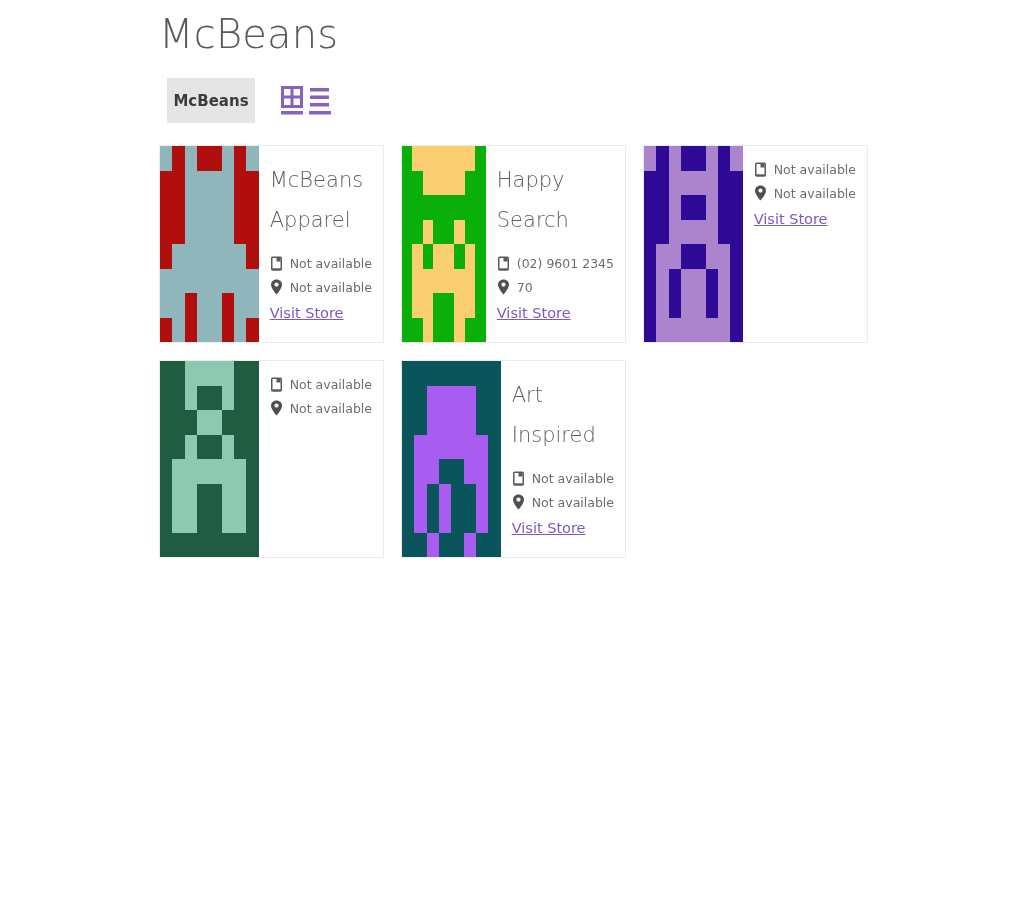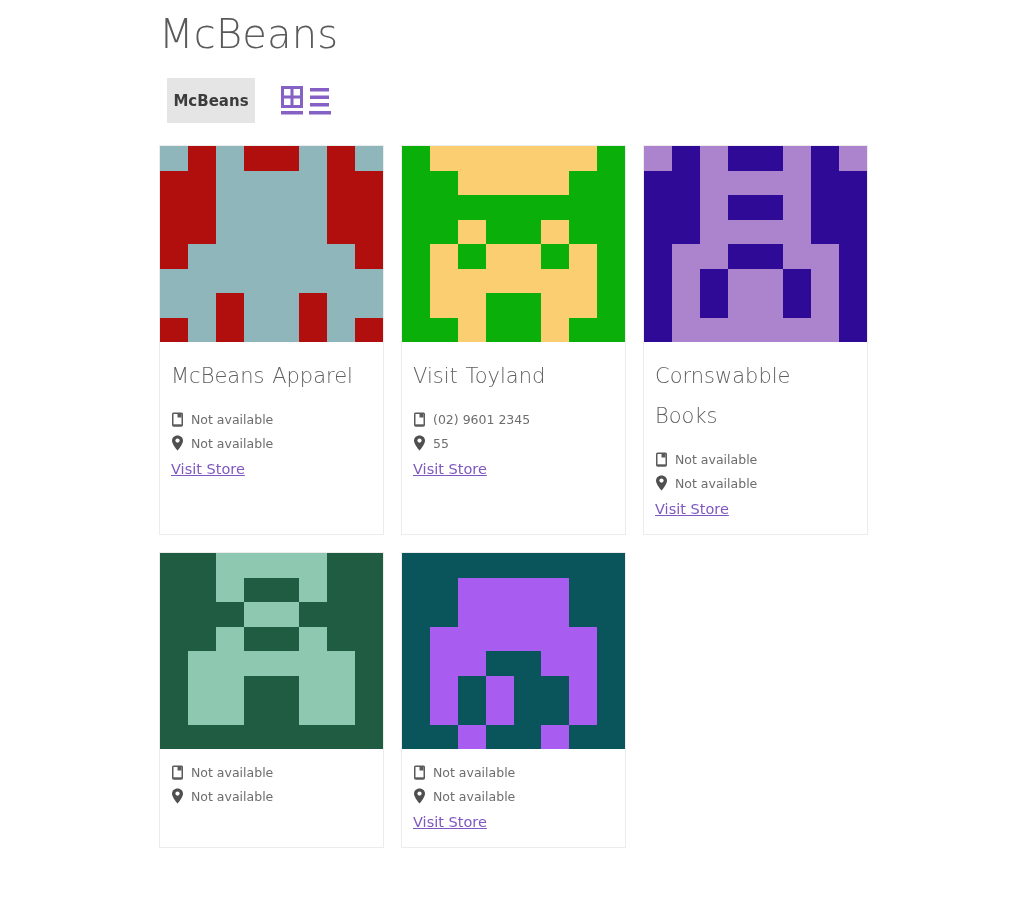--- a/index.html
+++ b/index.html
@@ -94,21 +94,20 @@
     display: flex;
     flex-wrap: wrap;
     gap: 17px 17px;
   }
   .vendor-card {
     width: 225px;
     background: #ffffff;
     border: 1px solid #ececec;
     box-sizing: border-box;
     display: flex;
-    flex-direction: column;
   }
   .vendor-avatar {
     width: 223px;
     height: 196px;
     display: grid;
     grid-template-columns: repeat(8, 1fr);
     grid-template-rows: repeat(8, 1fr);
   }
   .vendor-body {
     padding: 14px 11px 16px 11px;
@@ -322,34 +321,34 @@
           <div style="background: rgb(10, 175, 10);"></div>
           <div style="background: rgb(10, 175, 10);"></div>
           <div style="background: rgb(10, 175, 10);"></div>
           <div style="background: rgb(252, 206, 114);"></div>
           <div style="background: rgb(10, 175, 10);"></div>
           <div style="background: rgb(10, 175, 10);"></div>
           <div style="background: rgb(252, 206, 114);"></div>
           <div style="background: rgb(10, 175, 10);"></div>
           <div style="background: rgb(10, 175, 10);"></div>
         </div>
-        <div class="vendor-body"><div class="vendor-name">Visit Toyland</div><div class="meta-row">
+        <div class="vendor-body"><div class="vendor-name">Happy Search</div><div class="meta-row">
             <svg class="icon-svg" width="13" height="15" viewBox="0 0 13 15">
               <rect x="1" y="0.5" width="11" height="14" rx="1.5" fill="#5a5a5a"></rect>
               <rect x="2.5" y="2" width="8" height="10.5" fill="#ffffff"></rect>
               <rect x="6.5" y="2" width="4" height="3.5" fill="#5a5a5a"></rect>
               <rect x="2.5" y="12.6" width="8" height="1.9" fill="#5a5a5a"></rect>
             </svg>
             <span class="meta-text">(02) 9601 2345</span>
           </div><div class="meta-row">
             <svg class="icon-svg" width="13" height="16" viewBox="0 0 13 16">
               <path d="M6.5 0.5 C3.2 0.5 1 2.8 1 5.7 C1 9.3 6.5 15.5 6.5 15.5 C6.5 15.5 12 9.3 12 5.7 C12 2.8 9.8 0.5 6.5 0.5 Z" fill="#4f4f4f"></path>
               <circle cx="6.5" cy="5.6" r="2.1" fill="#ffffff"></circle>
             </svg>
-            <span class="meta-text">55</span>
+            <span class="meta-text">70</span>
           </div><a class="visit-link">Visit Store</a></div>
       </div>
       <div class="vendor-card">
         <div class="vendor-avatar" style="background: rgb(46, 10, 150);">
           <div style="background: rgb(171, 132, 205);"></div>
           <div style="background: rgb(46, 10, 150);"></div>
           <div style="background: rgb(171, 132, 205);"></div>
           <div style="background: rgb(46, 10, 150);"></div>
           <div style="background: rgb(46, 10, 150);"></div>
           <div style="background: rgb(171, 132, 205);"></div>
@@ -405,21 +404,21 @@
           <div style="background: rgb(46, 10, 150);"></div>
           <div style="background: rgb(46, 10, 150);"></div>
           <div style="background: rgb(171, 132, 205);"></div>
           <div style="background: rgb(171, 132, 205);"></div>
           <div style="background: rgb(171, 132, 205);"></div>
           <div style="background: rgb(171, 132, 205);"></div>
           <div style="background: rgb(171, 132, 205);"></div>
           <div style="background: rgb(171, 132, 205);"></div>
           <div style="background: rgb(46, 10, 150);"></div>
         </div>
-        <div class="vendor-body"><div class="vendor-name">Cornswabble Books</div><div class="meta-row">
+        <div class="vendor-body"><div class="meta-row">
             <svg class="icon-svg" width="13" height="15" viewBox="0 0 13 15">
               <rect x="1" y="0.5" width="11" height="14" rx="1.5" fill="#5a5a5a"></rect>
               <rect x="2.5" y="2" width="8" height="10.5" fill="#ffffff"></rect>
               <rect x="6.5" y="2" width="4" height="3.5" fill="#5a5a5a"></rect>
               <rect x="2.5" y="12.6" width="8" height="1.9" fill="#5a5a5a"></rect>
             </svg>
             <span class="meta-text">Not available</span>
           </div><div class="meta-row">
             <svg class="icon-svg" width="13" height="16" viewBox="0 0 13 16">
               <path d="M6.5 0.5 C3.2 0.5 1 2.8 1 5.7 C1 9.3 6.5 15.5 6.5 15.5 C6.5 15.5 12 9.3 12 5.7 C12 2.8 9.8 0.5 6.5 0.5 Z" fill="#4f4f4f"></path>
@@ -574,21 +573,21 @@
           <div style="background: rgb(10, 84, 92);"></div>
           <div style="background: rgb(10, 84, 92);"></div>
           <div style="background: rgb(10, 84, 92);"></div>
           <div style="background: rgb(168, 92, 240);"></div>
           <div style="background: rgb(10, 84, 92);"></div>
           <div style="background: rgb(10, 84, 92);"></div>
           <div style="background: rgb(168, 92, 240);"></div>
           <div style="background: rgb(10, 84, 92);"></div>
           <div style="background: rgb(10, 84, 92);"></div>
         </div>
-        <div class="vendor-body"><div class="meta-row">
+        <div class="vendor-body"><div class="vendor-name">Art Inspired</div><div class="meta-row">
             <svg class="icon-svg" width="13" height="15" viewBox="0 0 13 15">
               <rect x="1" y="0.5" width="11" height="14" rx="1.5" fill="#5a5a5a"></rect>
               <rect x="2.5" y="2" width="8" height="10.5" fill="#ffffff"></rect>
               <rect x="6.5" y="2" width="4" height="3.5" fill="#5a5a5a"></rect>
               <rect x="2.5" y="12.6" width="8" height="1.9" fill="#5a5a5a"></rect>
             </svg>
             <span class="meta-text">Not available</span>
           </div><div class="meta-row">
             <svg class="icon-svg" width="13" height="16" viewBox="0 0 13 16">
               <path d="M6.5 0.5 C3.2 0.5 1 2.8 1 5.7 C1 9.3 6.5 15.5 6.5 15.5 C6.5 15.5 12 9.3 12 5.7 C12 2.8 9.8 0.5 6.5 0.5 Z" fill="#4f4f4f"></path>

